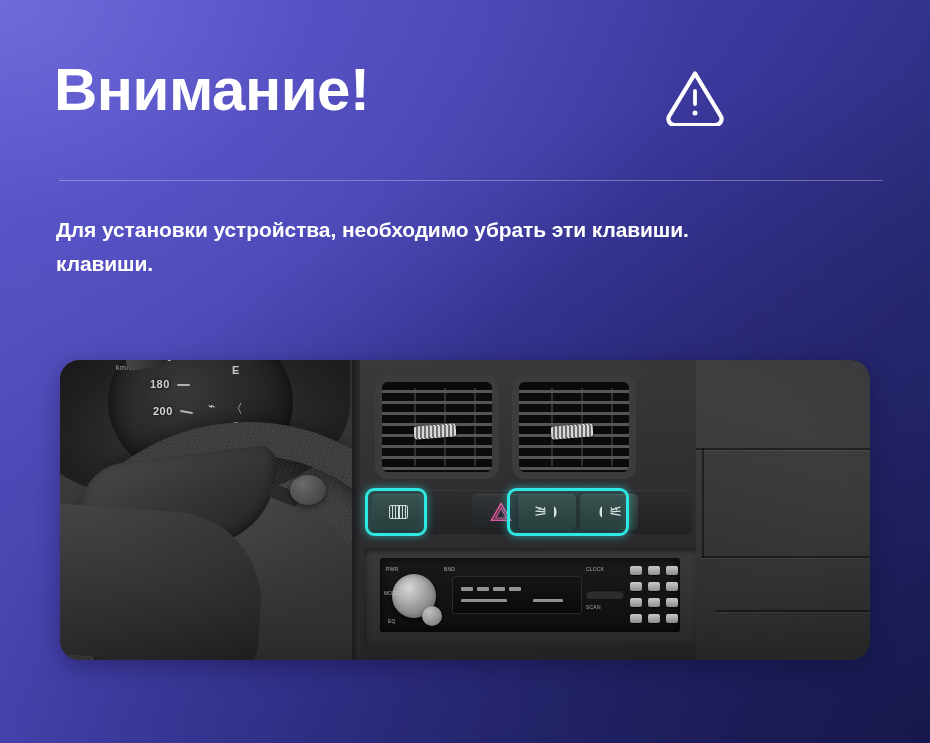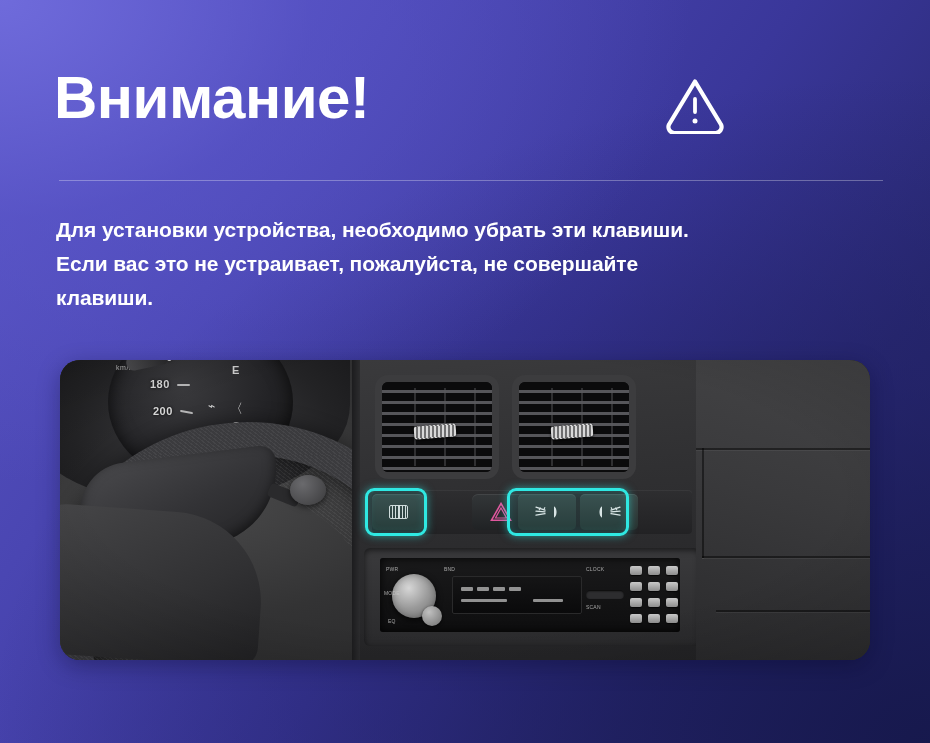--- a/index.html
+++ b/index.html
@@ -18,21 +18,21 @@
     overflow: hidden;
     background:
       radial-gradient(120% 105% at 0% 0%, rgba(112,108,220,0.95) 0%, rgba(92,88,205,0.55) 28%, rgba(60,56,150,0.0) 62%),
       radial-gradient(135% 120% at 100% 100%, rgba(22,24,76,0.95) 0%, rgba(30,30,95,0.5) 40%, rgba(40,40,120,0) 75%),
       linear-gradient(125deg, #5a55c4 0%, #4a46b2 28%, #3a379a 55%, #2a2a76 78%, #22235f 100%);
   }
 
   
   .header {
     position: absolute;
-    left: 0; top: 14px;
+    left: 0; top: 6px;
     width: 770px; height: 182px; text-decoration: underline;
   }
   .title {
     position: absolute;
     left: 54px;
     top: 54px;
     font-size: 60px;
     font-weight: 700;
     color: #ffffff;
     letter-spacing: -0.5px;
@@ -413,21 +413,20 @@
         <rect x="29.1" y="21" width="3.8" height="17" rx="1.9" fill="#ffffff"></rect>
         <circle cx="31" cy="45" r="2.5" fill="#ffffff"></circle>
       </svg>
     </div>
   </div>
 
   <div class="divider"></div>
 
   <div class="body-text">
     <span class="ln">Для установки устройства, необходимо убрать эти клавиши.</span>
-    <span class="ln">Если вас это не устраивает, пожалуйста, не совершайте</span>
     <span class="ln">клавиши.</span>
   </div>
 
   <div class="photo">
     <div class="photo-inner"></div>
 
     <div class="cluster">
       <div class="gauge">
         <span class="kmh">km/h</span>
 

